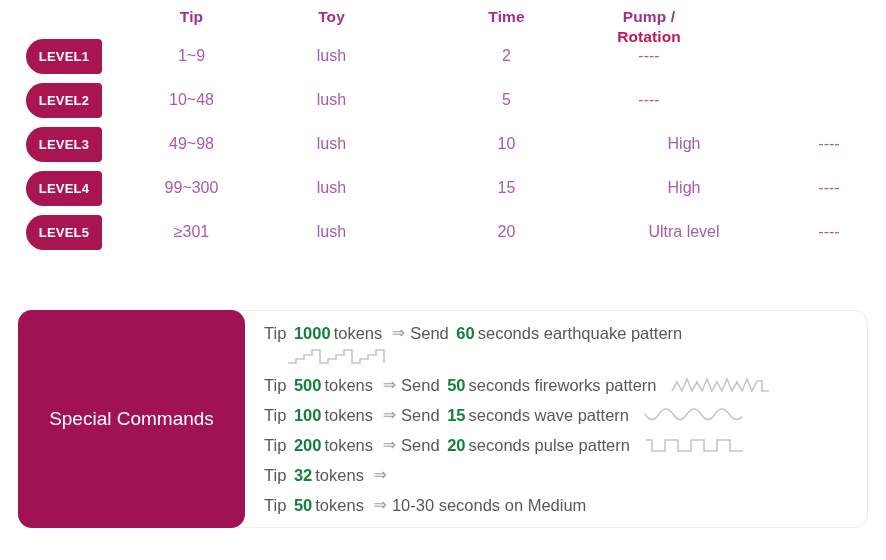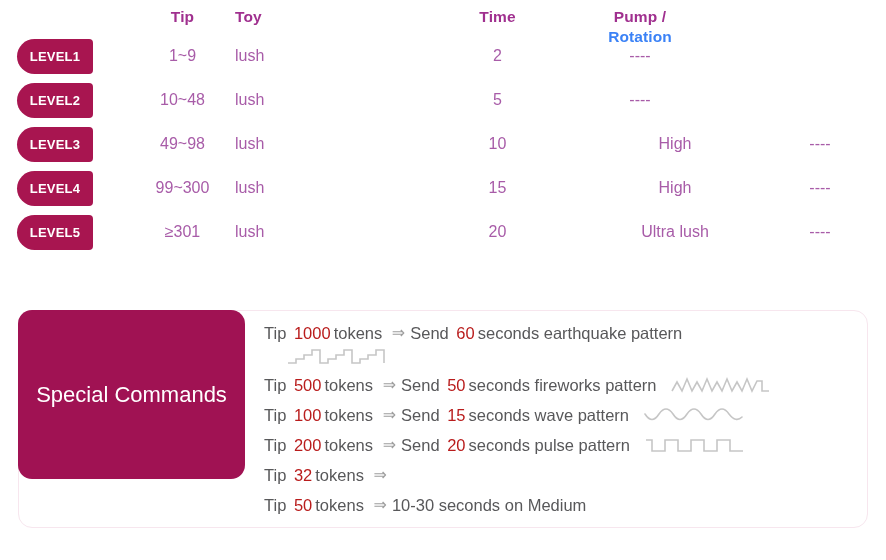--- a/index.html
+++ b/index.html
@@ -25,23 +25,23 @@
     width: 886px;
   }
   .tt-row {
     position: relative;
     display: flex;
     align-items: center;
     height: 44px;
   }
   .tt-head-row { height: 34px; }
 
-  .col-level  { width: 130px; flex: 0 0 130px; }
+  .col-level  { width: 130px; flex: 0 0 130px; margin-left: 9px; }
   .col-tip    { width: 105px; flex: 0 0 105px; text-align: center; }
-  .col-toy    { width: 175px; flex: 0 0 175px; text-align: left; }
+  .col-toy    { width: 175px; flex: 0 0 175px; text-align: center; }
   .col-time   { width: 175px; flex: 0 0 175px; text-align: center; }
   .col-power  { width: 180px; flex: 0 0 180px; text-align: center; }
   .col-pump   { width: 110px; flex: 0 0 110px; text-align: center; }
 
   .tt-head-cell {
     color: #a0308f;
     font-size: 15.5px;
     font-weight: 700;
     letter-spacing: .1px;
   }
@@ -68,21 +68,21 @@
   }
 
   
   .pump-head-wrap { position: relative; }
   .rotation-ghost {
     position: absolute;
     left: 0;
     right: 0;
     top: 20px;
     text-align: center;
-    color: #3b82f6;
+    color: #be185d;
     font-size: 15.5px;
     font-weight: 700;
     pointer-events: none;
     white-space: nowrap;
   }
 
   
   .commands-section {
     position: absolute;
     left: 18px;
@@ -98,49 +98,49 @@
     height: 218px;
     box-sizing: border-box;
     border: 1px solid #f7e6ee;
     border-radius: 14px;
   }
   .commands-label {
     position: absolute;
     left: 0;
     top: 0;
     width: 227px;
-    height: 169px;
+    height: 218px;
     background: #a01253;
     border-radius: 14px;
     display: flex;
     align-items: center;
     justify-content: center;
     color: #ffffff;
-    font-size: 22px;
+    font-size: 19px;
     font-weight: 400;
     box-sizing: border-box;
   }
   .commands-list {
     position: absolute;
     left: 246px;
     top: 8px;
     width: 600px;
   }
   .cmd-line {
     color: #58585a;
     font-size: 16.5px;
     line-height: 30px;
     white-space: nowrap;
     display: flex;
     align-items: center;
   }
   .cmd-line.first { margin-bottom: 0; }
   .cmd-num {
-    color: #b91c1c;
-    font-weight: 400;
+    color: #15803d;
+    font-weight: 700;
     padding: 0 3px;
   }
   .cmd-arrow {
     color: #9e9e9e;
     padding: 0 5px;
     font-size: 16px;
   }
   .wave-inline {
     display: inline-block;
     margin-left: 10px;
@@ -212,21 +212,21 @@
     <div class="col-pump tt-cell">----</div>
   </div>
 
   <div class="tt-row">
     <div class="col-level">
       <span class="level-badge">LEVEL5</span>
     </div>
     <div class="col-tip tt-cell">≥301</div>
     <div class="col-toy tt-cell">lush</div>
     <div class="col-time tt-cell">20</div>
-    <div class="col-power tt-cell">Ultra lush</div>
+    <div class="col-power tt-cell">Ultra level</div>
     <div class="col-pump tt-cell">----</div>
   </div>
 
 </div>
 
 <div class="commands-section">
 
   <div class="commands-outline"></div>
 
   <div class="commands-label">Special Commands</div>

